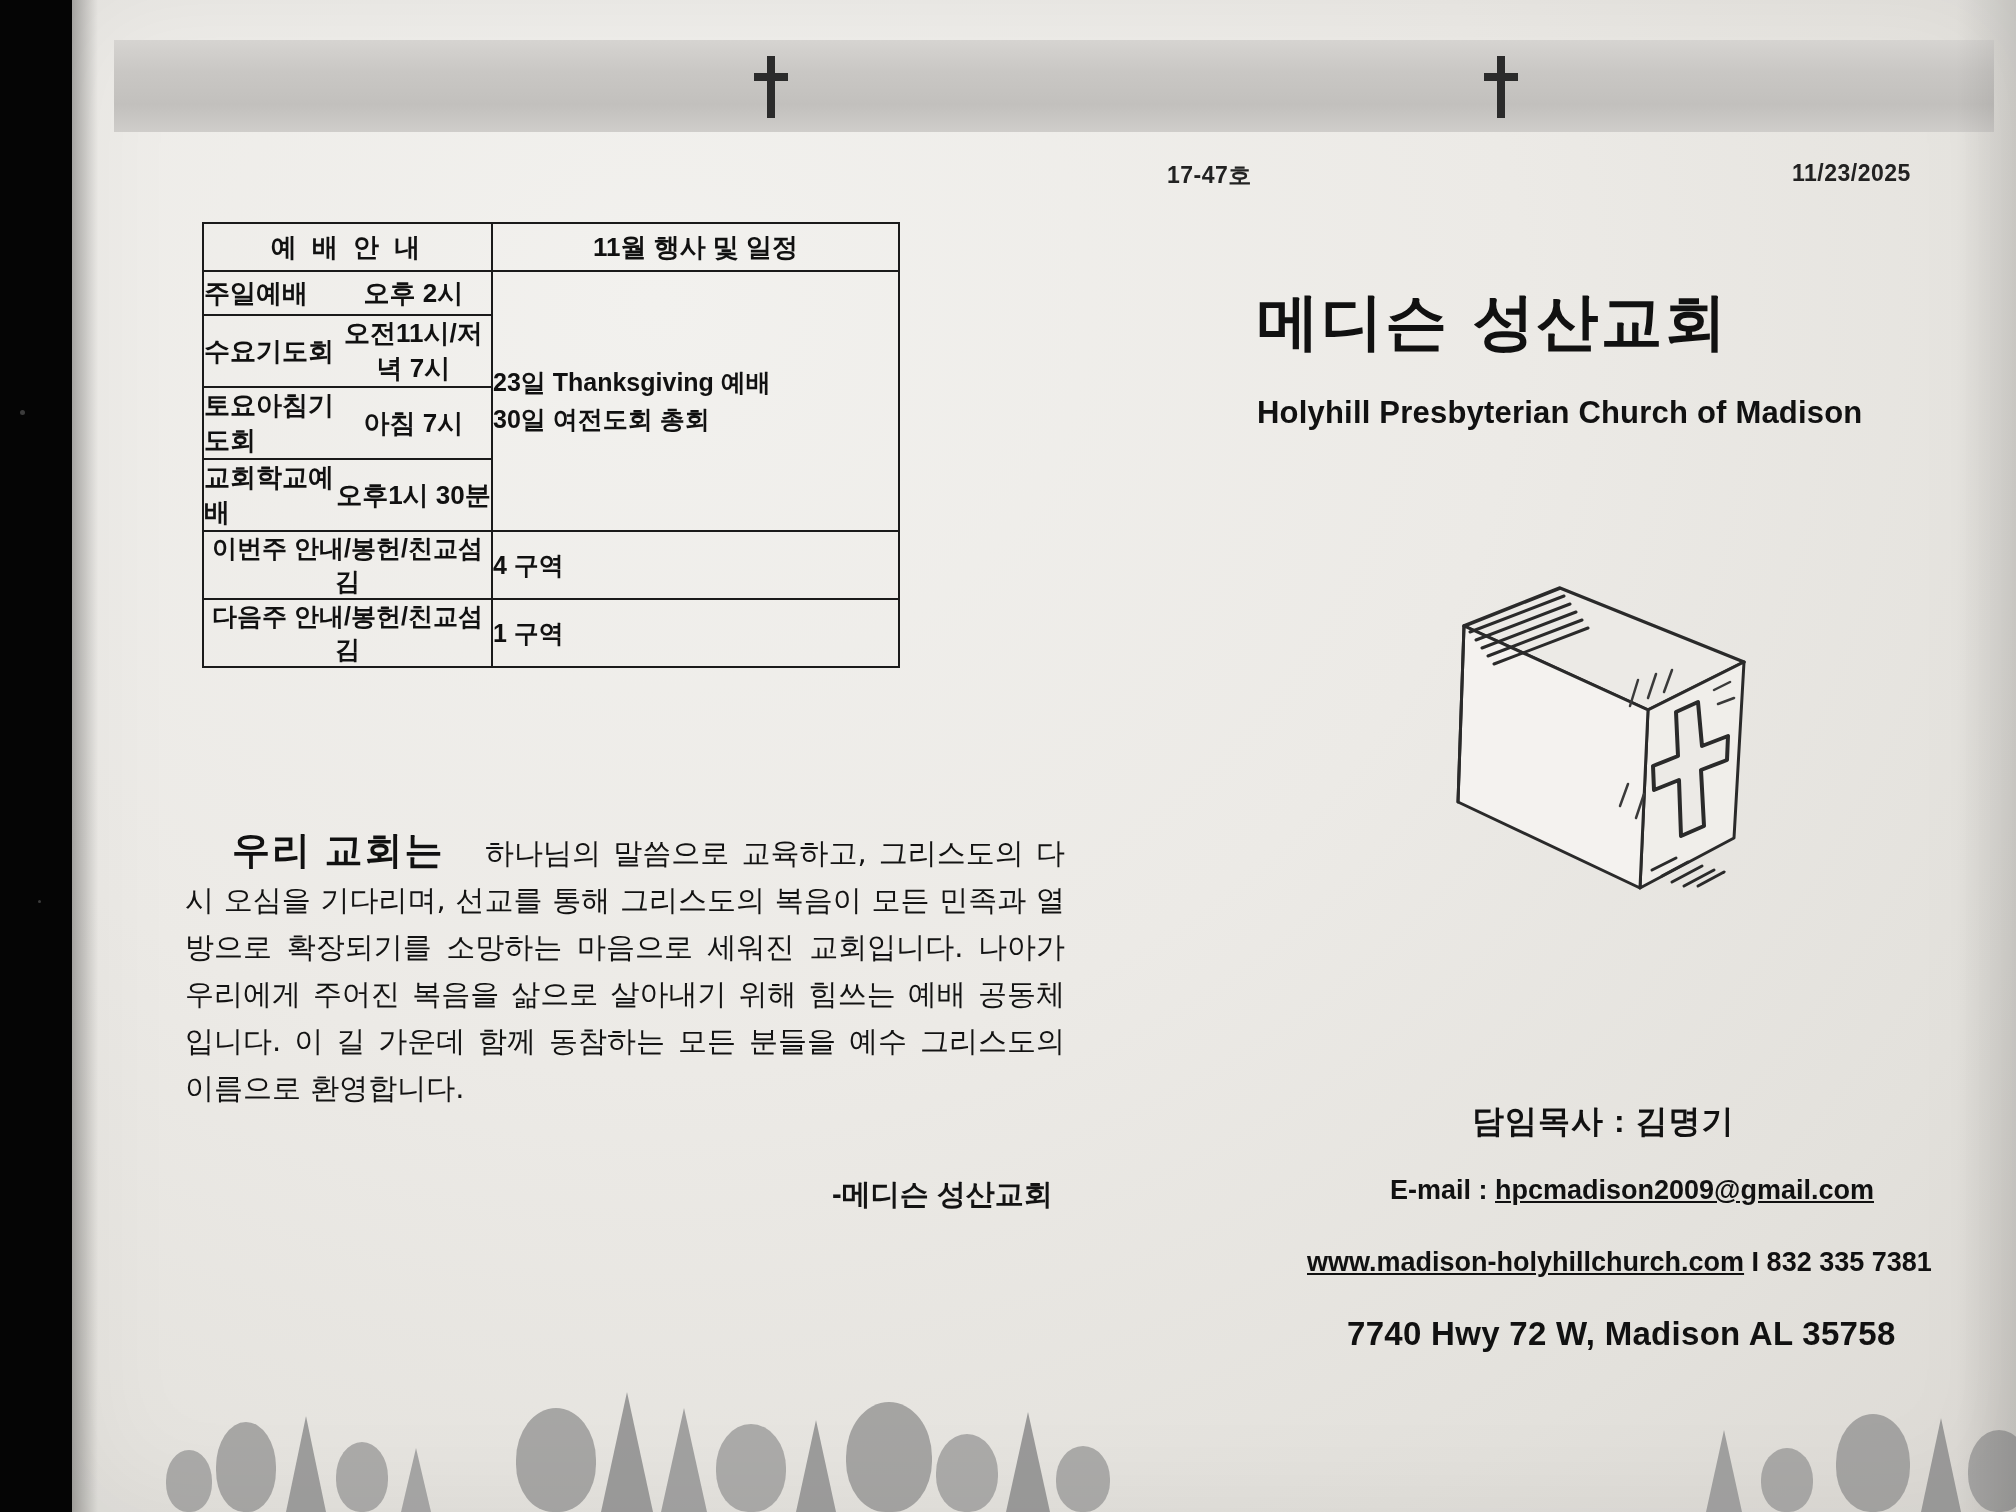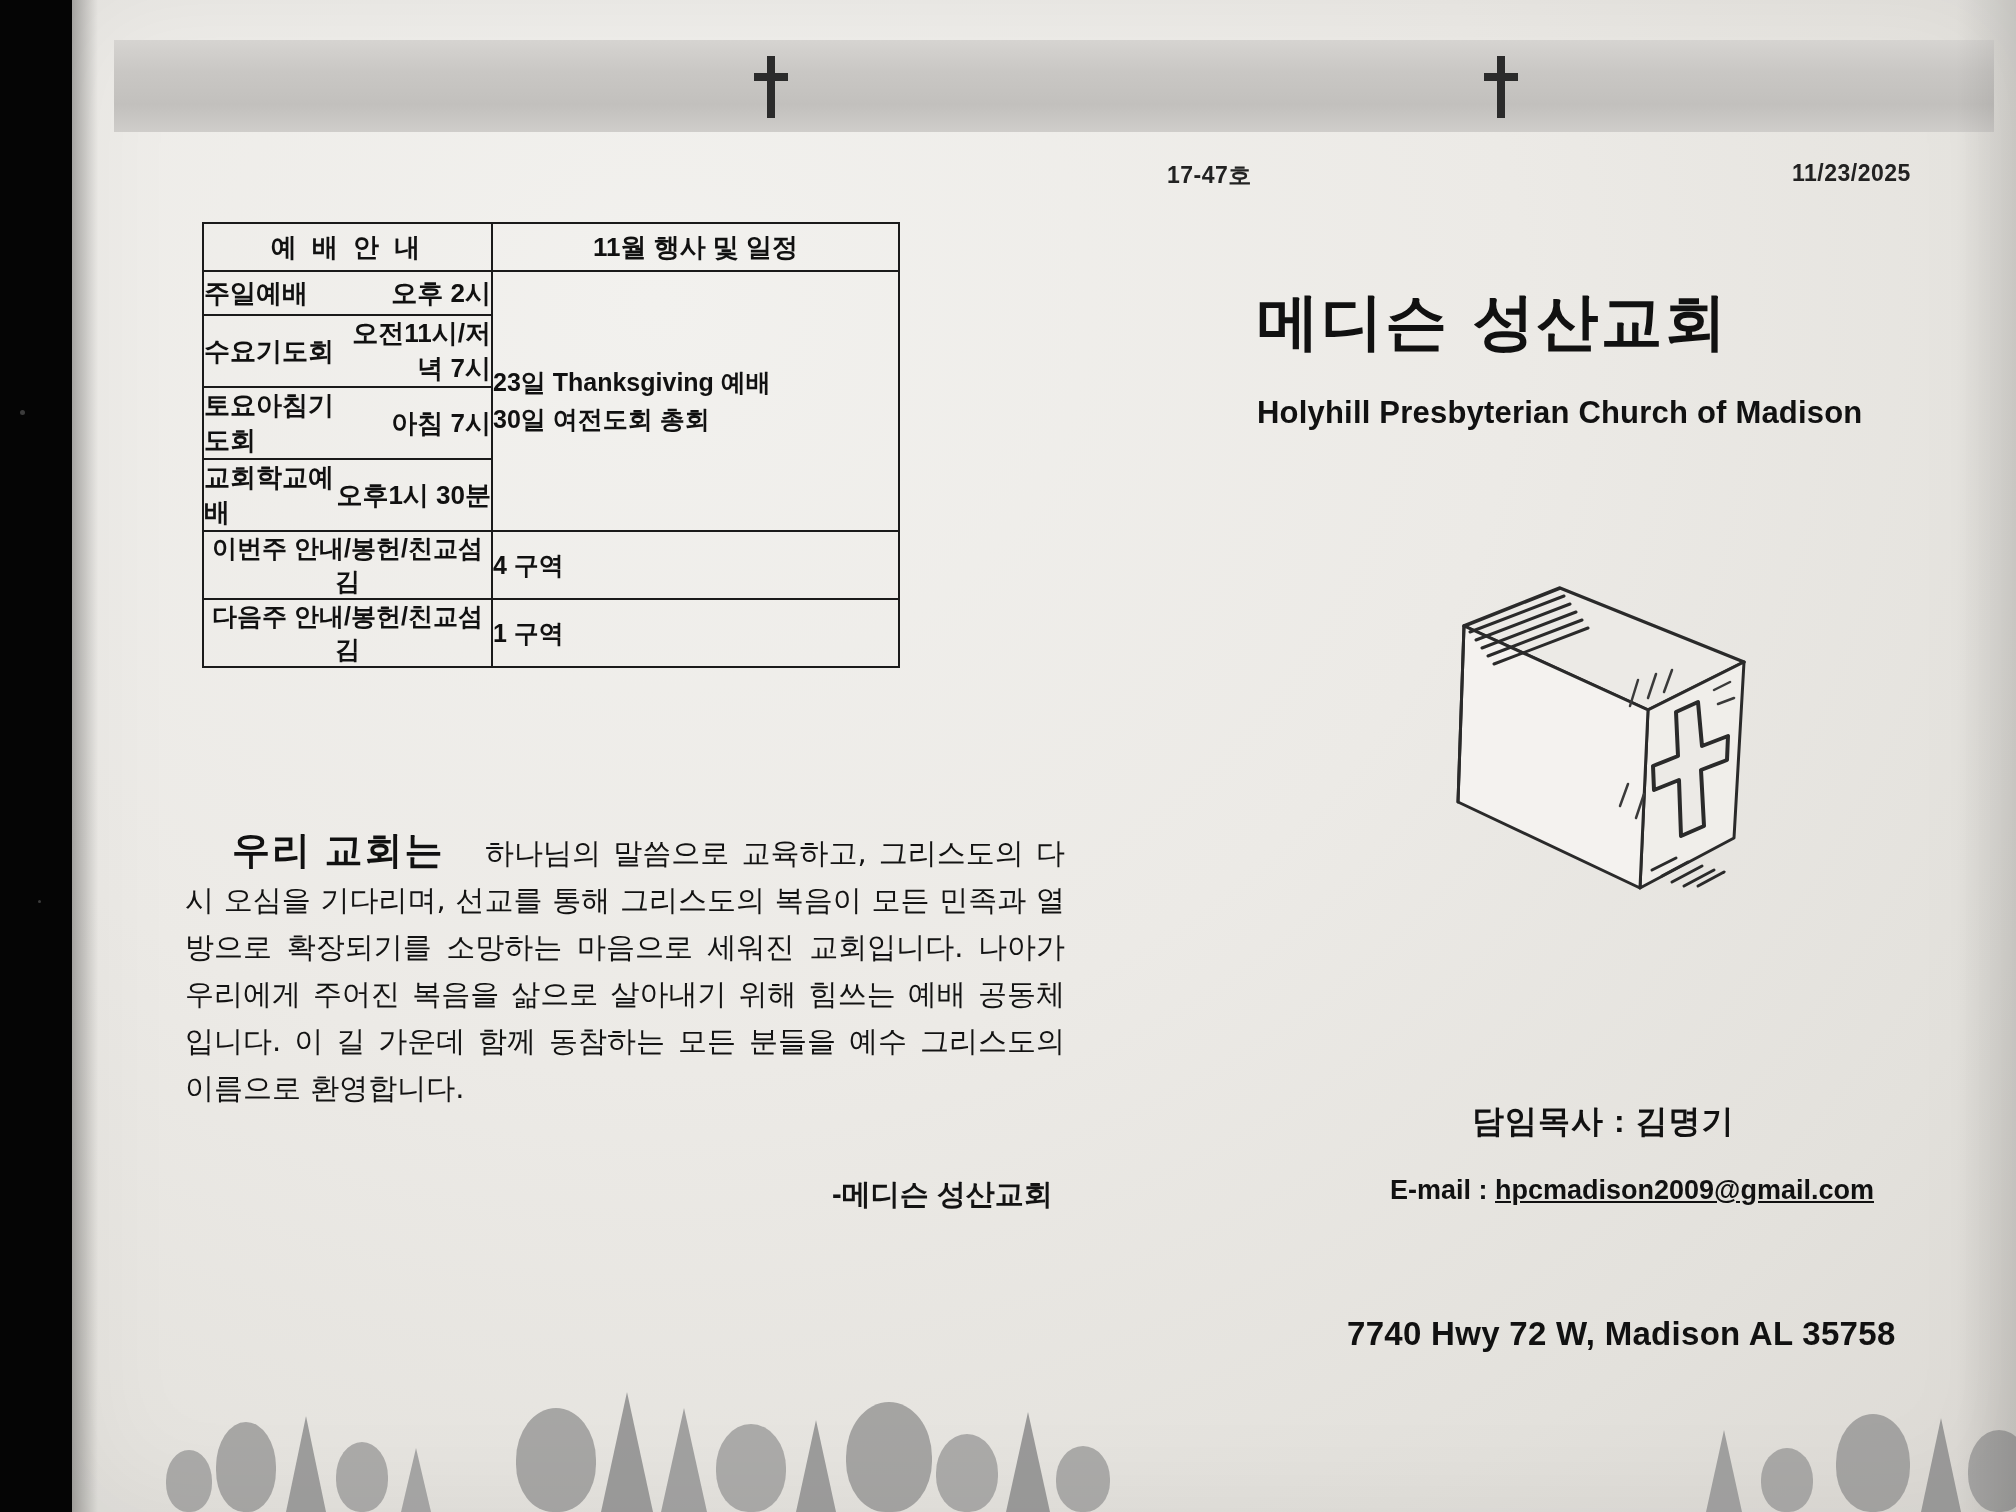--- a/index.html
+++ b/index.html
@@ -55,21 +55,21 @@
   }
   #info-table td,#info-table th{
     border:2px solid #1a1a1a;padding:0;vertical-align:middle;color:#111;
   }
   .th-cell{
     font-size:26px;font-weight:700;text-align:center;height:46px;letter-spacing:4px;
   }
   .th-cell.no-sp{letter-spacing:0px;}
   .svc-row{height:42px;font-size:26px;font-weight:600;}
   .svc-name{padding-left:14px;}
-  .svc-time{padding-right:16px;text-align:right;}
+  .svc-time{padding-right:16px;text-align:center;}
   .ev-cell{font-size:25px;font-weight:600;padding:6px 0 6px 14px;line-height:1.5;vertical-align:top;}
   .duty-label{font-size:25px;font-weight:700;text-align:center;height:44px;}
   .duty-val{font-size:25px;font-weight:700;}
 
   
   #church-name-ko{
     position:absolute;left:1185px;top:280px;width:760px;text-align:left;
     font-size:62px;font-weight:700;color:#111;letter-spacing:2px;
     font-family:"DejaVu Sans","Liberation Sans",sans-serif;
   }
@@ -219,20 +219,25 @@
         <path d="M266 134 L282 128"></path>
     </g>
   </svg>
 
   <div id="pastor">담임목사 : 김명기</div>
 
   <div id="email-line">
     <span>E-mail : </span><span class="link">hpcmadison2009@gmail.com</span>
   </div>
 
+  <div id="web-line">
+    <span class="link">www.madison-holyhillchurch.com</span>
+    <span>I</span>
+    <span>832 335 7381</span>
+  </div>
 
   <div id="address-line">7740 Hwy 72 W, Madison AL 35758</div>
 
   <div id="about-body">하나님의 말씀으로 교육하고, 그리스도의 다시 오심을 기다리며, 선교를 통해 그리스도의 복음이 모든 민족과 열방으로 확장되기를 소망하는 마음으로 세워진 교회입니다. 나아가 우리에게 주어진 복음을 삶으로 살아내기 위해 힘쓰는 예배 공동체 입니다. 이 길 가운데 함께 동참하는 모든 분들을 예수 그리스도의 이름으로 환영합니다.</div>
   <div id="about-head">우리 교회는</div>
   <div id="about-sign">-메디슨 성산교회</div>
 
   <div id="tree-border">
 
     <div class="tree" style="left:20px;">

